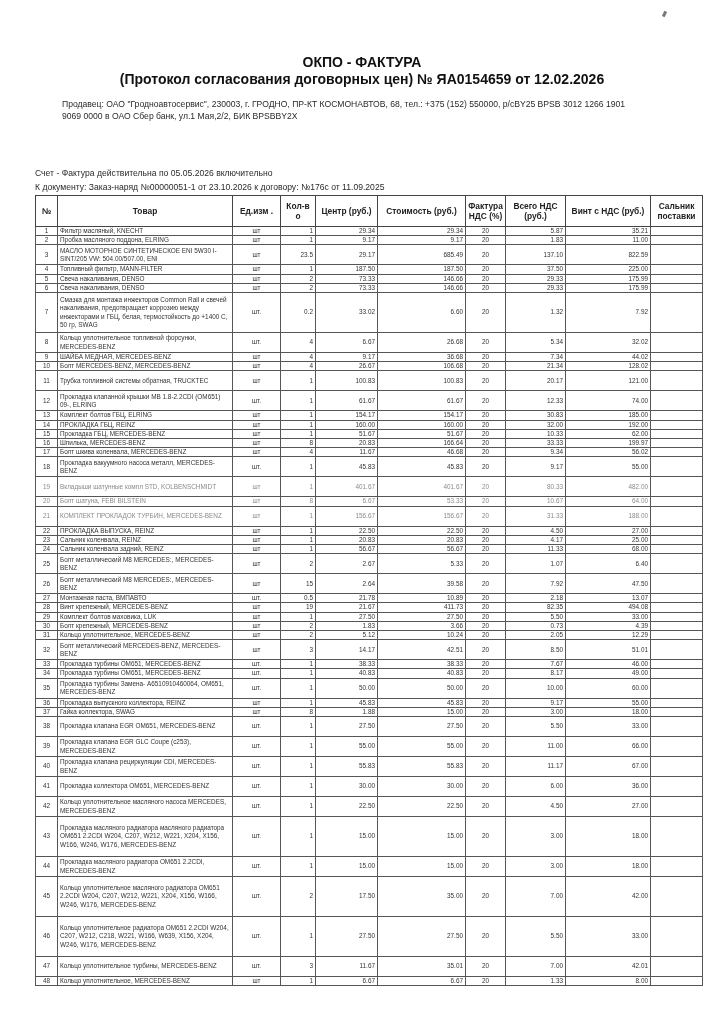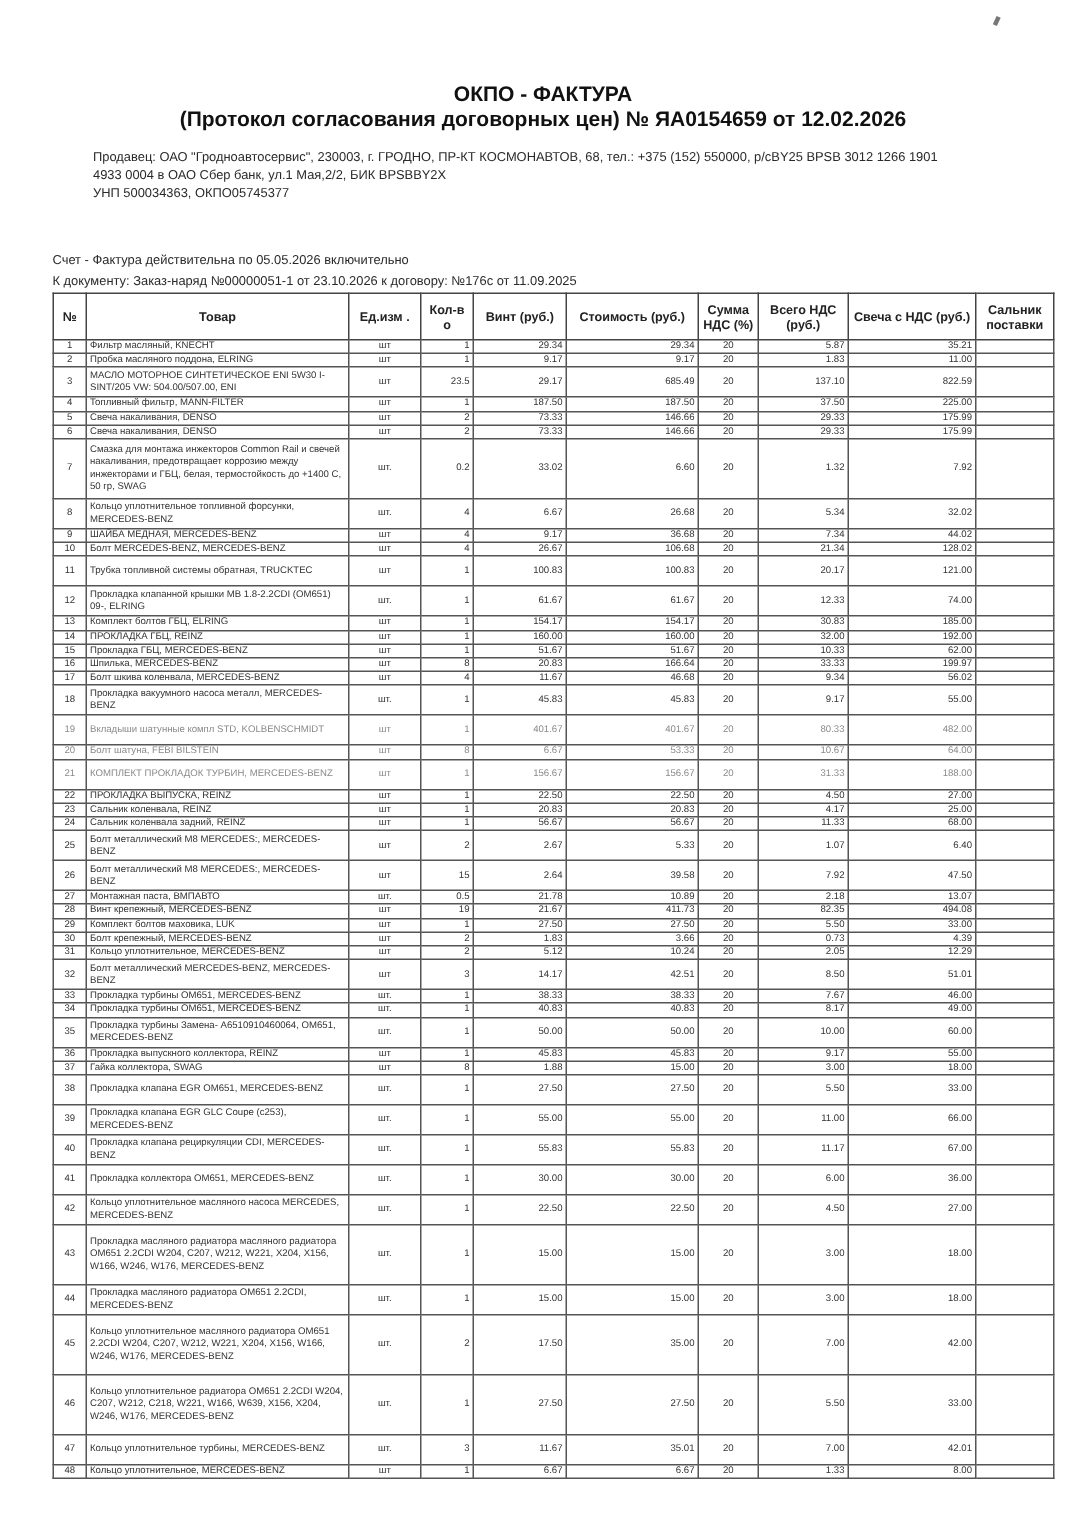--- a/index.html
+++ b/index.html
@@ -28,22 +28,21 @@
 </head>
 <body>
 
 <div class="mark"></div>
 
 <div class="title t1">ОКПО - ФАКТУРА</div>
 <div class="title t2">(Протокол согласования договорных цен) № ЯА0154659  от 12.02.2026</div>
 
 <div class="info seller">
   <div>Продавец: ОАО "Гродноавтосервис", 230003, г. ГРОДНО, ПР-КТ КОСМОНАВТОВ, 68, тел.: +375 (152) 550000, р/сBY25 BPSB 3012 1266 1901</div>
-  <div>4933 0004  в ОАО Сбер банк, ул.1 Мая,2/2, БИК BPSBBY2X</div>
-  <div>УНП 500034363, ОКПО05745377</div>
+  <div>9069 0000  в ОАО Сбер банк, ул.1 Мая,2/2, БИК BPSBBY2X</div>
 </div>
 
 <div class="info buyer">
 </div>
 
 <div class="valid">Счет - Фактура действительна по 05.05.2026 включительно</div>
 <div class="doc">К документу: Заказ-наряд №00000051-1 от 23.10.2026 к договору: №176с от 11.09.2025</div>
 
 <table class="inv">
   <colgroup>
@@ -57,25 +56,25 @@
       <col style="width:60px">
     <col style="width:85px">
       <col style="width:52px">
   </colgroup>
   <thead>
     <tr>
       <th>№</th>
       <th>Товар</th>
       <th>Ед.изм .</th>
       <th>Кол-в о</th>
-      <th>Винт (руб.)</th>
+      <th>Центр (руб.)</th>
       <th>Стоимость (руб.)</th>
-      <th>Сумма НДС (%)</th>
+      <th>Фактура НДС (%)</th>
       <th>Всего НДС (руб.)</th>
-      <th>Свеча с НДС (руб.)</th>
+      <th>Винт с НДС (руб.)</th>
       <th>Сальник поставки</th>
     </tr>
   </thead>
   <tbody id="rows">
       <tr>
         <td class="n" style="height: 8px;">1</td>
         <td style="height: 8px;">Фильтр масляный, KNECHT</td>
         <td class="c" style="height: 8px;">шт</td>
         <td class="r" style="height: 8px;">1</td>
         <td class="r" style="height: 8px;">29.34</td>

